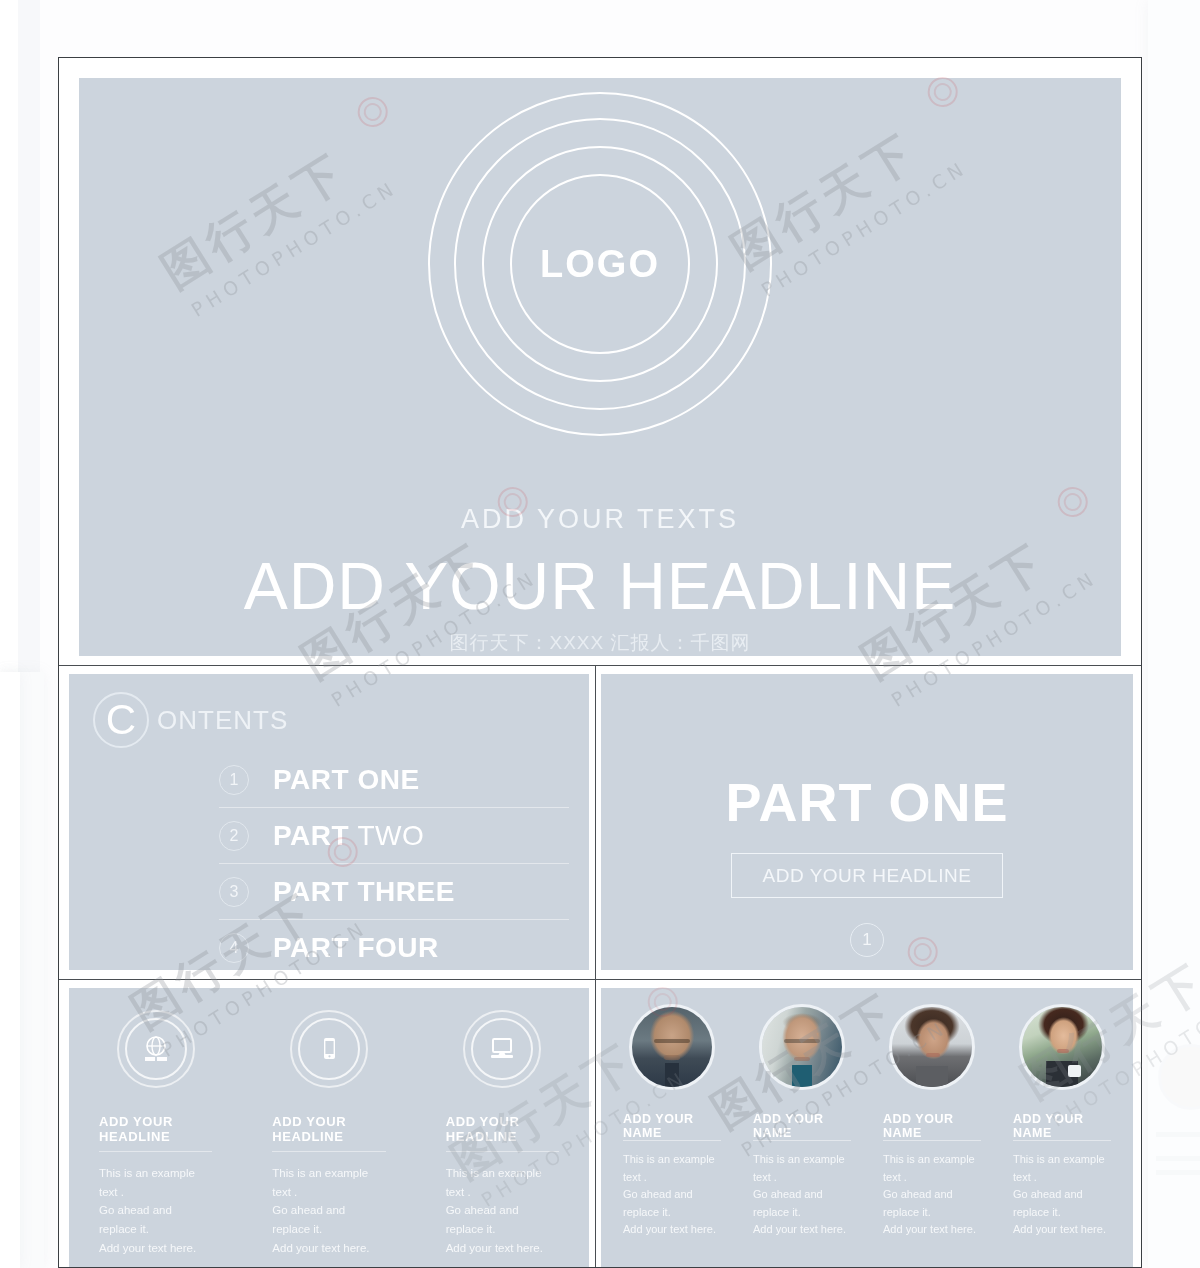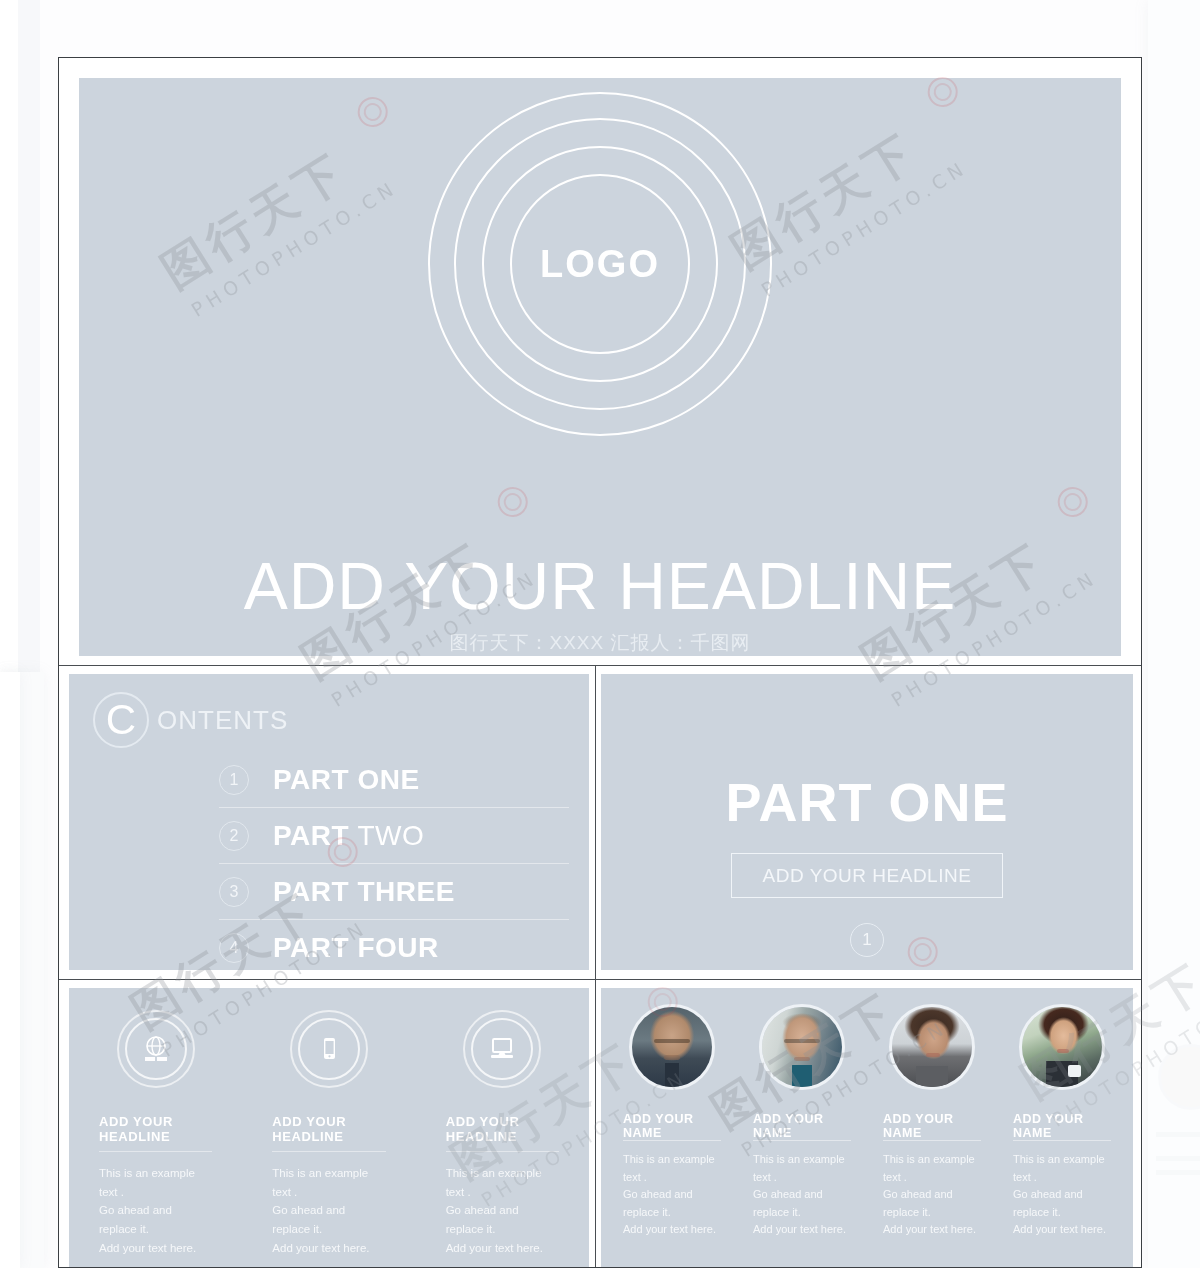--- a/index.html
+++ b/index.html
@@ -391,20 +391,21 @@
 <div class="deck-frame">
 
   <div class="slide s1">
     <div class="logo-rings">
       <div class="ring ring-1"></div>
       <div class="ring ring-2"></div>
       <div class="ring ring-3"></div>
       <div class="ring ring-4"></div>
       <div class="logo-text">LOGO</div>
     </div>
+    <div class="subtitle">ADD  YOUR TEXTS</div>
     <div class="headline">ADD  YOUR HEADLINE</div>
     <div class="byline">图行天下：XXXX  汇报人：千图网</div>
   </div>
 
   <div class="slide-sep-h" style="top:607px"></div>
 
   <div class="slide s2">
     <div class="contents-head">
       <div class="c-circle">C</div>
       <div class="c-word">ONTENTS</div>

